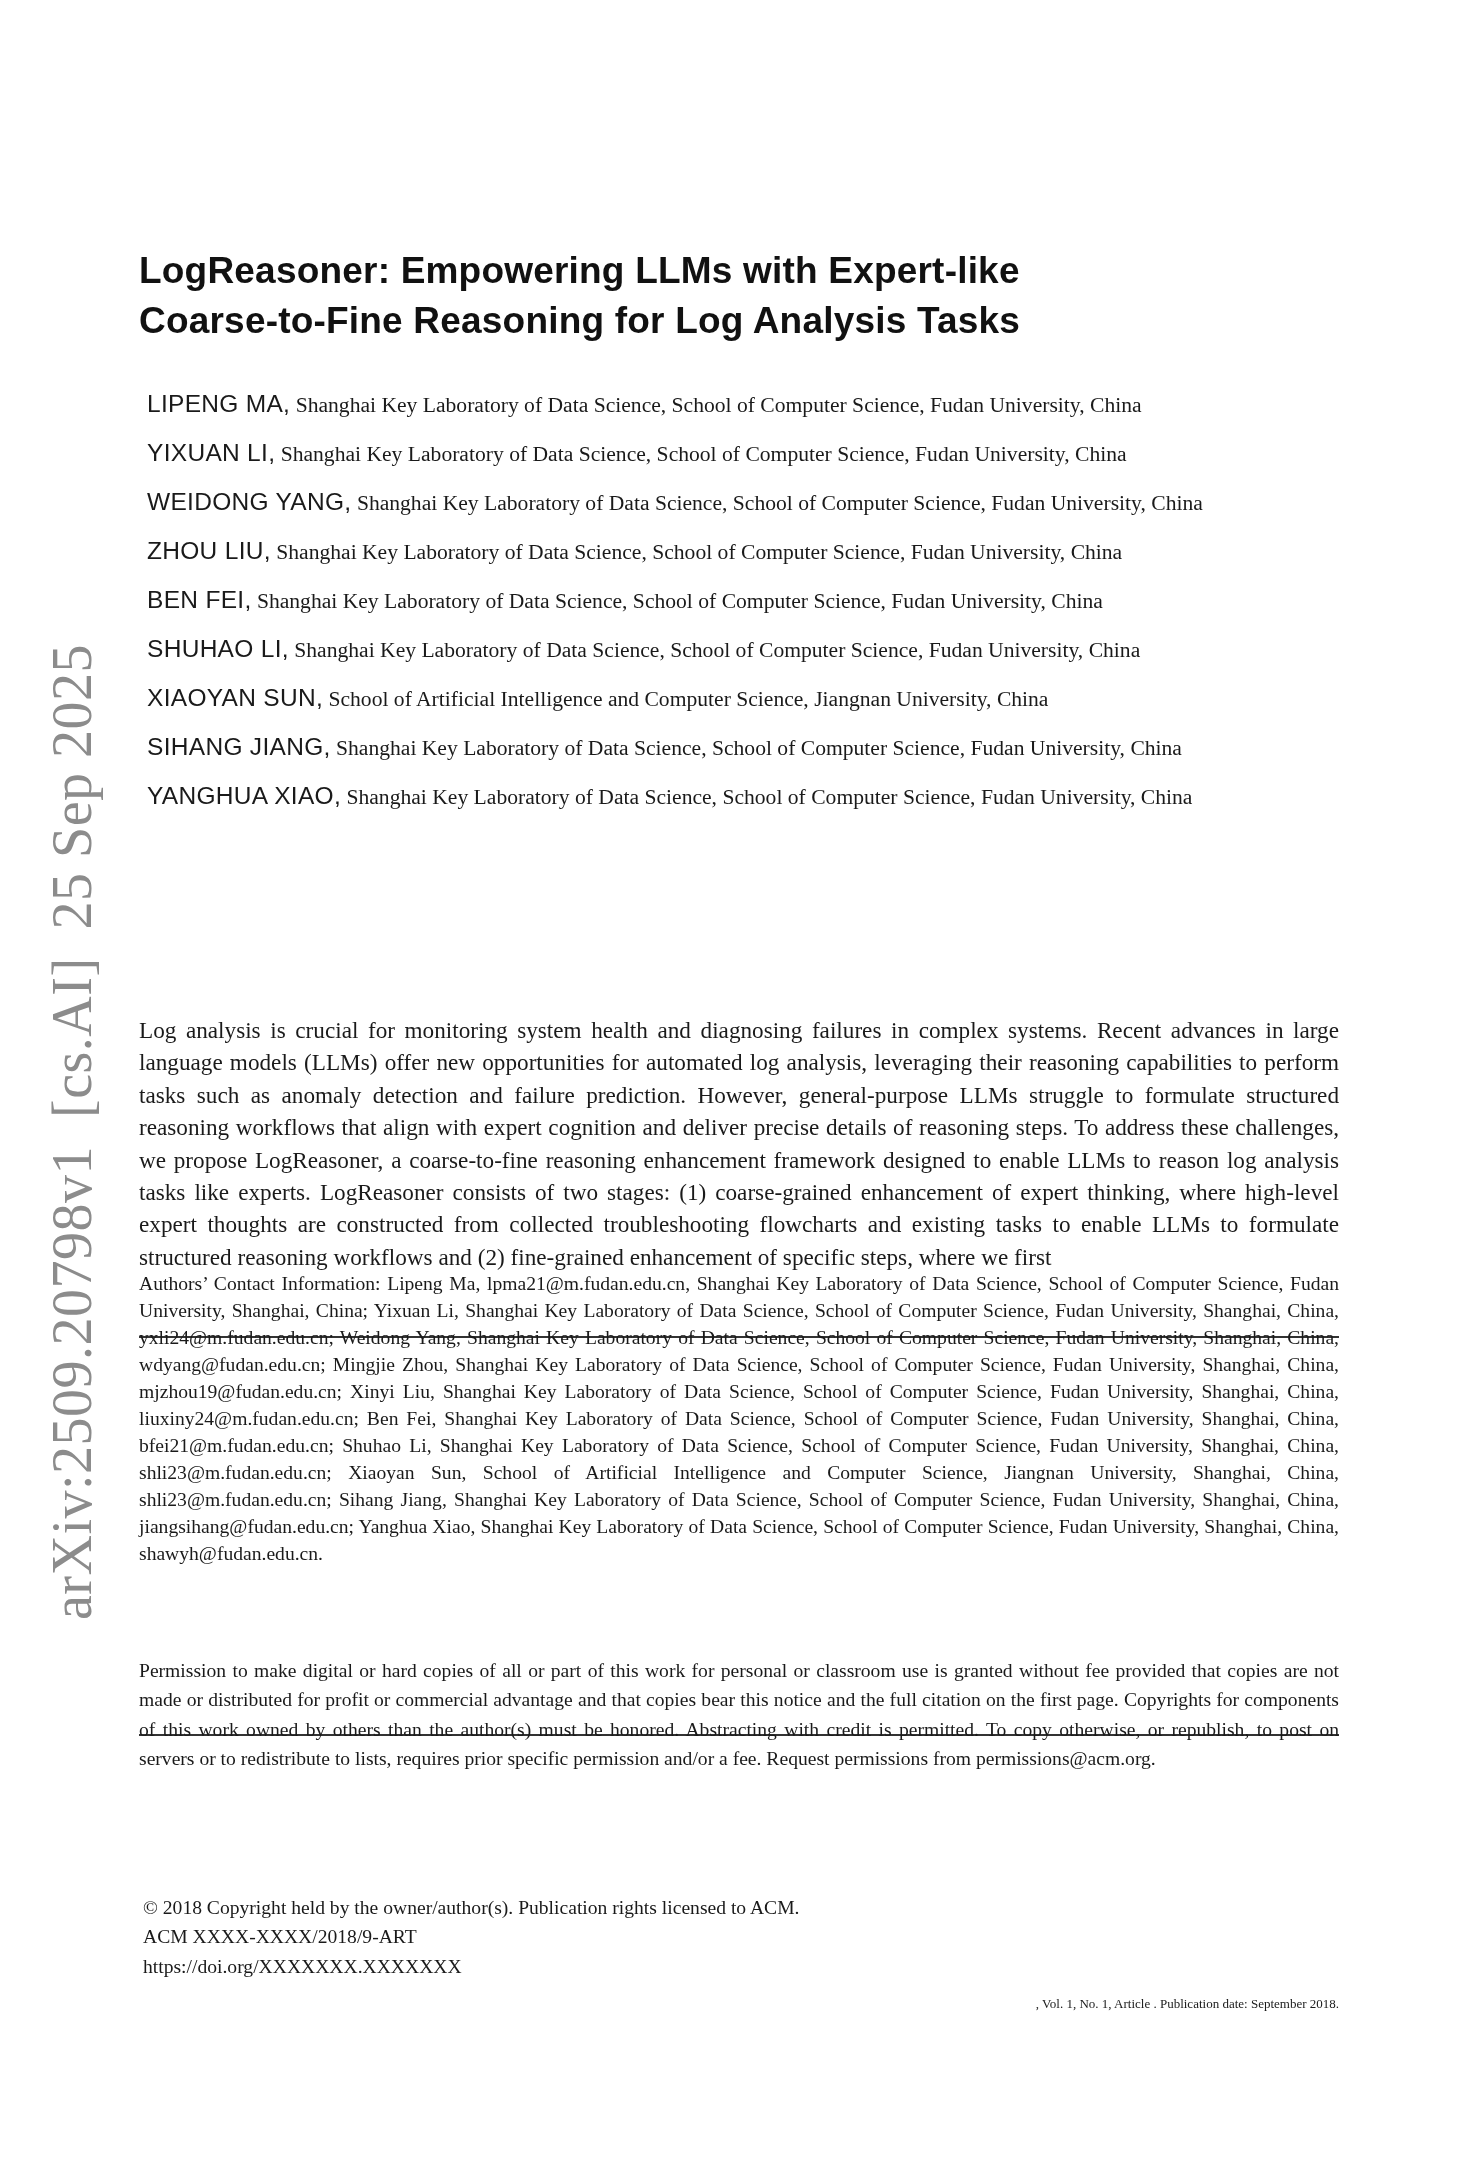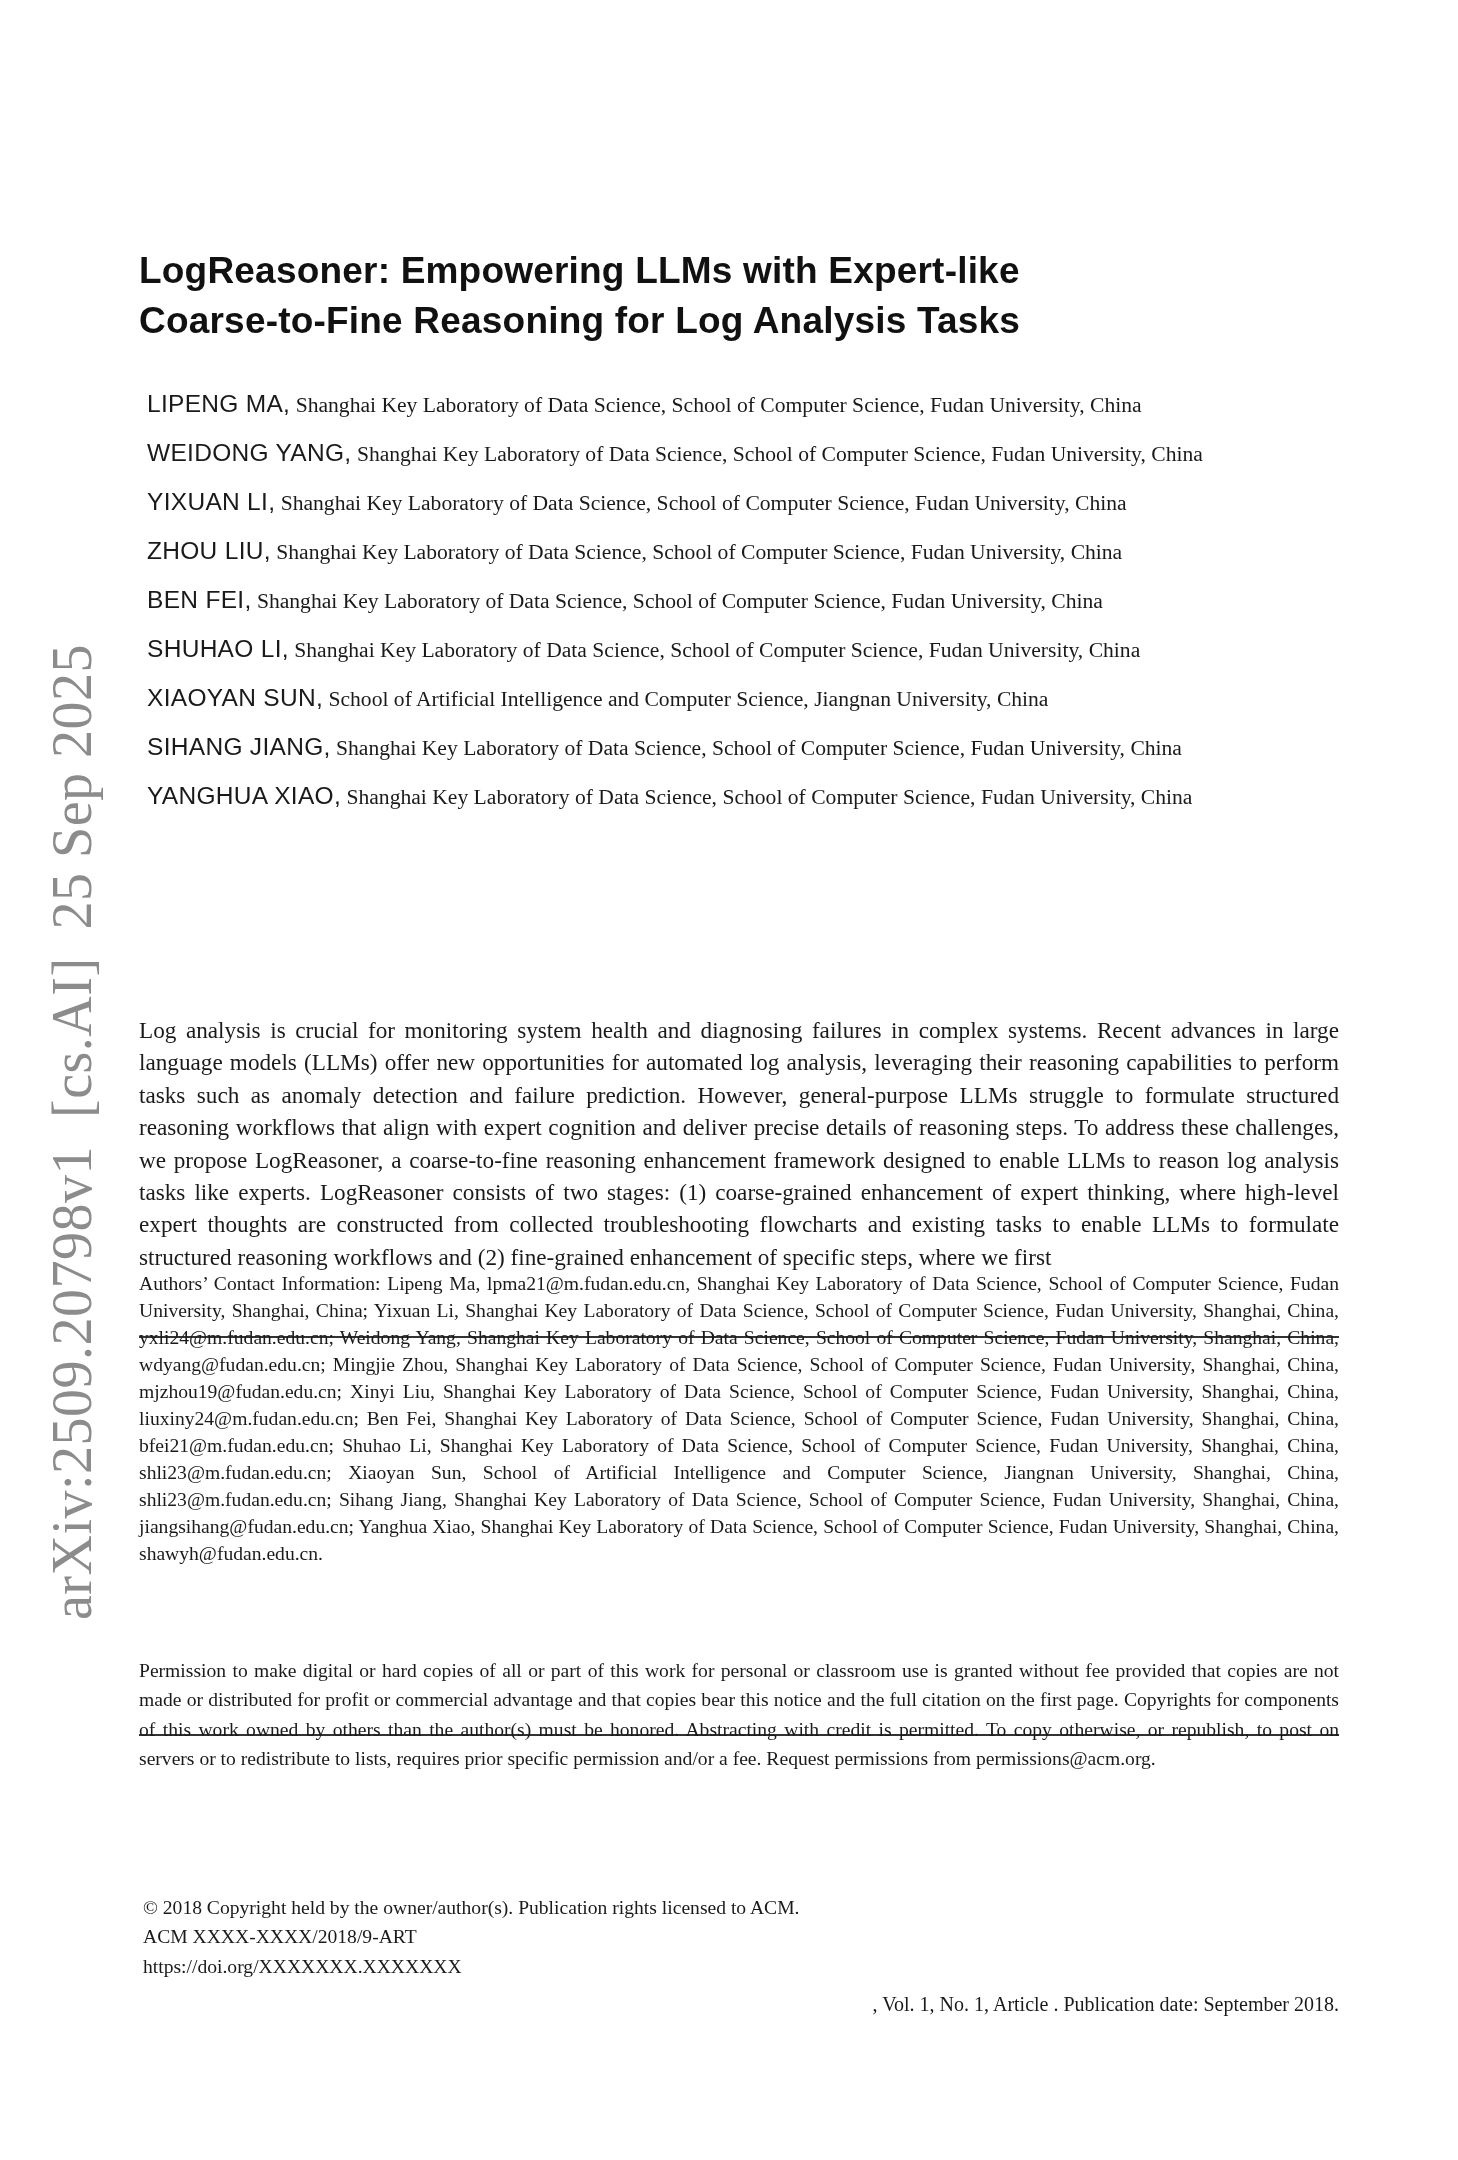--- a/index.html
+++ b/index.html
@@ -108,42 +108,42 @@
     font-size: 19.6px;
     line-height: 29.4px;
   }
   .copyright-lines div { margin: 0; }
   .footer {
     position: absolute;
     top: 1990px;
     left: 0;
     width: 1200px;
     text-align: right;
-    font-size: 20px;
+    font-size: 13px;
     line-height: 28px;
   }
 </style>
 </head>
 <body>
 
 <div class="arxiv-stamp">
   <span>arXiv:2509.20798v1</span><span>[cs.AI]</span><span>25 Sep 2025</span>
 </div>
 
 <div class="page">
 
   <h1 class="title" style="margin:0;">
     <div>LogReasoner: Empowering LLMs with Expert-like</div>
     <div>Coarse-to-Fine Reasoning for Log Analysis Tasks</div>
   </h1>
 
   <div class="authors">
     <p class="author-block"><span class="author-name">LIPENG MA,</span> <span>Shanghai Key Laboratory of Data Science, School of Computer Science, Fudan University, China</span></p>
+    <p class="author-block"><span class="author-name">YIXUAN LI,</span> <span>Shanghai Key Laboratory of Data Science, School of Computer Science, Fudan University, China</span></p>
     <p class="author-block"><span class="author-name">WEIDONG YANG,</span> <span>Shanghai Key Laboratory of Data Science, School of Computer Science, Fudan University, China</span></p>
-    <p class="author-block"><span class="author-name">YIXUAN LI,</span> <span>Shanghai Key Laboratory of Data Science, School of Computer Science, Fudan University, China</span></p>
     <p class="author-block"><span class="author-name">ZHOU LIU,</span> <span>Shanghai Key Laboratory of Data Science, School of Computer Science, Fudan University, China</span></p>
     <p class="author-block"><span class="author-name">BEN FEI,</span> <span>Shanghai Key Laboratory of Data Science, School of Computer Science, Fudan University, China</span></p>
     <p class="author-block"><span class="author-name">SHUHAO LI,</span> <span>Shanghai Key Laboratory of Data Science, School of Computer Science, Fudan University, China</span></p>
     <p class="author-block"><span class="author-name">XIAOYAN SUN,</span> <span>School of Artificial Intelligence and Computer Science, Jiangnan University, China</span></p>
     <p class="author-block"><span class="author-name">SIHANG JIANG,</span> <span>Shanghai Key Laboratory of Data Science, School of Computer Science, Fudan University, China</span></p>
     <p class="author-block"><span class="author-name">YANGHUA XIAO,</span> <span>Shanghai Key Laboratory of Data Science, School of Computer Science, Fudan University, China</span></p>
   </div>
 
   <p class="abstract">Log analysis is crucial for monitoring system health and diagnosing failures in complex systems. Recent advances in large language models (LLMs) offer new opportunities for automated log analysis, leveraging their reasoning capabilities to perform tasks such as anomaly detection and failure prediction. However, general-purpose LLMs struggle to formulate structured reasoning workflows that align with expert cognition and deliver precise details of reasoning steps. To address these challenges, we propose LogReasoner, a coarse-to-fine reasoning enhancement framework designed to enable LLMs to reason log analysis tasks like experts. LogReasoner consists of two stages: (1) coarse-grained enhancement of expert thinking, where high-level expert thoughts are constructed from collected troubleshooting flowcharts and existing tasks to enable LLMs to formulate structured reasoning workflows and (2) fine-grained enhancement of specific steps, where we first</p>
 

